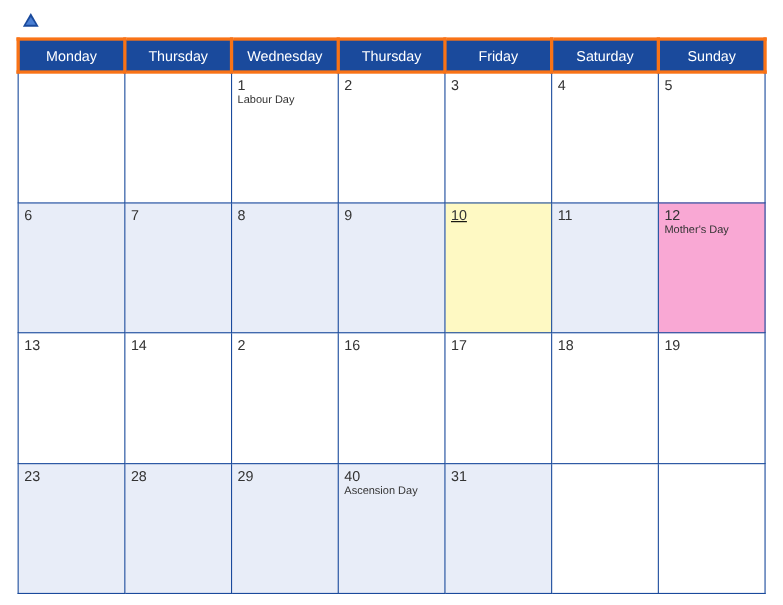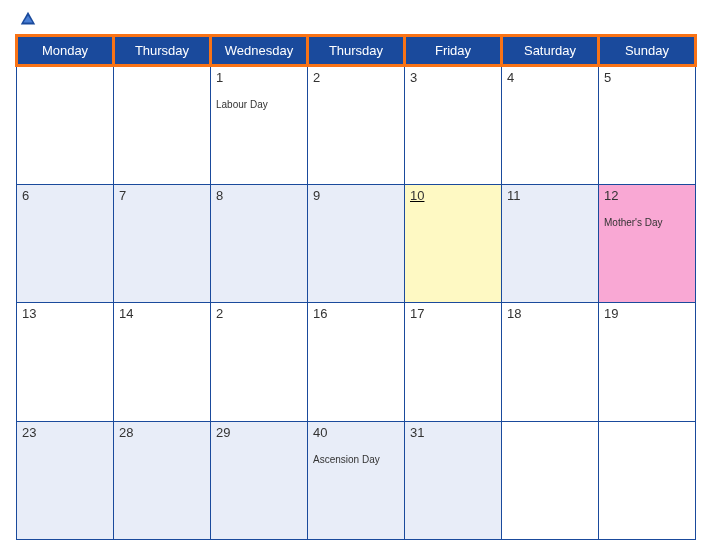--- a/index.html
+++ b/index.html
@@ -100,21 +100,21 @@
       font-size: 13px;
       color: #333;
       font-weight: normal;
       display: block;
     }
 
     .holiday-text {
       font-size: 10px;
       color: #333;
       display: block;
-      margin-top: 14px;
+      margin-top: 1px;
     }
 
     .empty-cell {
       background: #fff !important;
     }
   </style>
 </head>
 <body>
 
 <div class="header-area">

